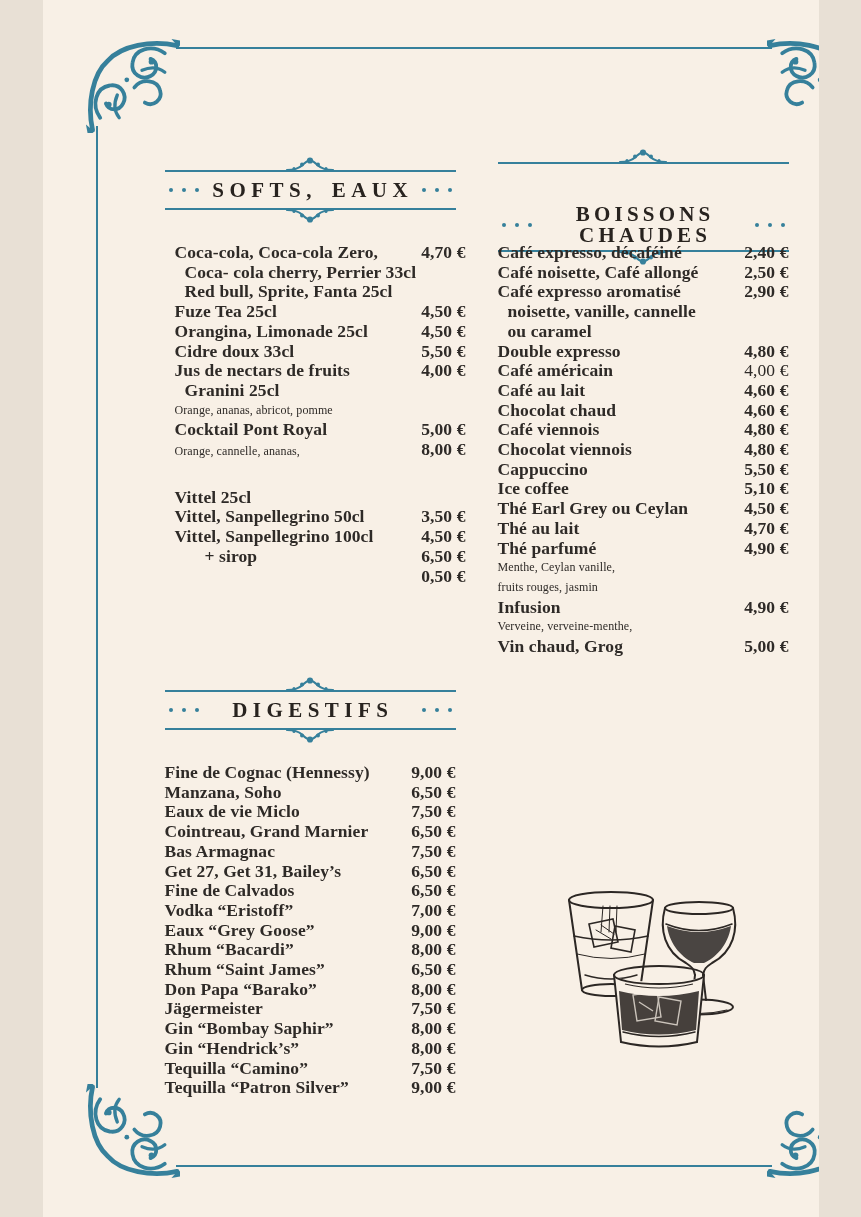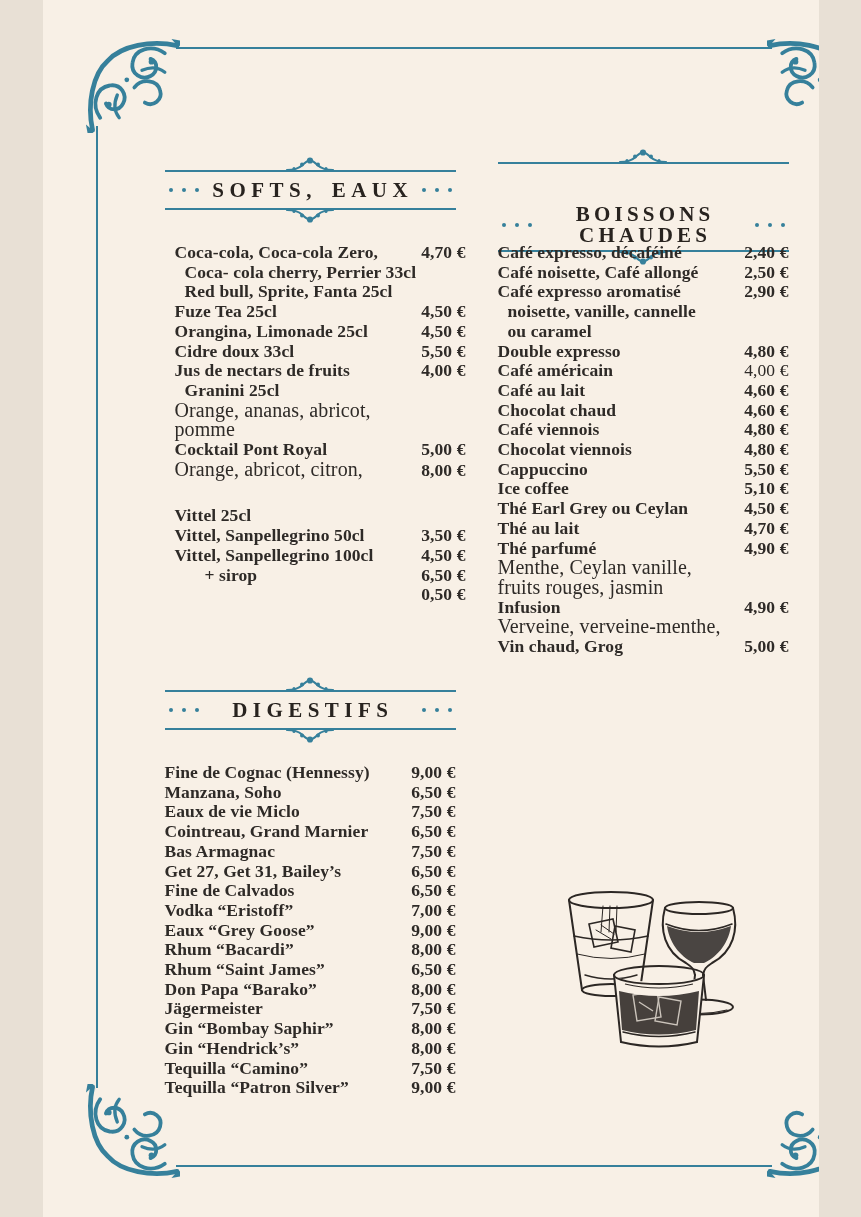--- a/index.html
+++ b/index.html
@@ -27,21 +27,21 @@
   }
   .dots{display:flex;gap:9px;flex:0 0 auto;}
   .dot{width:4px;height:4px;border-radius:50%;background:#36809b;}
   
   .list{position:absolute;display:flex;flex-direction:column;}
   .row{
     display:flex;justify-content:space-between;align-items:baseline;
     line-height:19.7px;font-size:17.5px;font-weight:700;letter-spacing:0.1px;
   }
   .row .name{padding-right:6px;}
-  .row.reg .name{font-weight:400;font-size:20px;}
+  .row.reg .name{font-weight:400;font-size:12px;}
   .row .price{font-weight:700;white-space:nowrap;margin-left:28px;}
   .row .price.light{font-weight:400;}
   .row.ind1 .name{padding-left:10px;}
   .row.ind2 .name{padding-left:30px;}
   .spacer{height:26px;}
   
   .illustration{position:absolute;}
 </style>
 </head>
 <body>
@@ -210,21 +210,21 @@
       </div>
       <div class="row reg">
         <span class="name">Orange, ananas, abricot, pomme</span>
         <span class="price"></span>
       </div>
       <div class="row">
         <span class="name">Cocktail Pont Royal</span>
         <span class="price">5,00 €</span>
       </div>
       <div class="row reg">
-        <span class="name">Orange, abricot, citron,</span>
+        <span class="name">Orange, cannelle, ananas,</span>
         <span class="price">8,00 €</span>
       </div>
       <div class="spacer"></div>
       <div class="row">
         <span class="name">Vittel 25cl</span>
         <span class="price"></span>
       </div>
       <div class="row">
         <span class="name">Vittel, Sanpellegrino 50cl</span>
         <span class="price">3,50 €</span>

